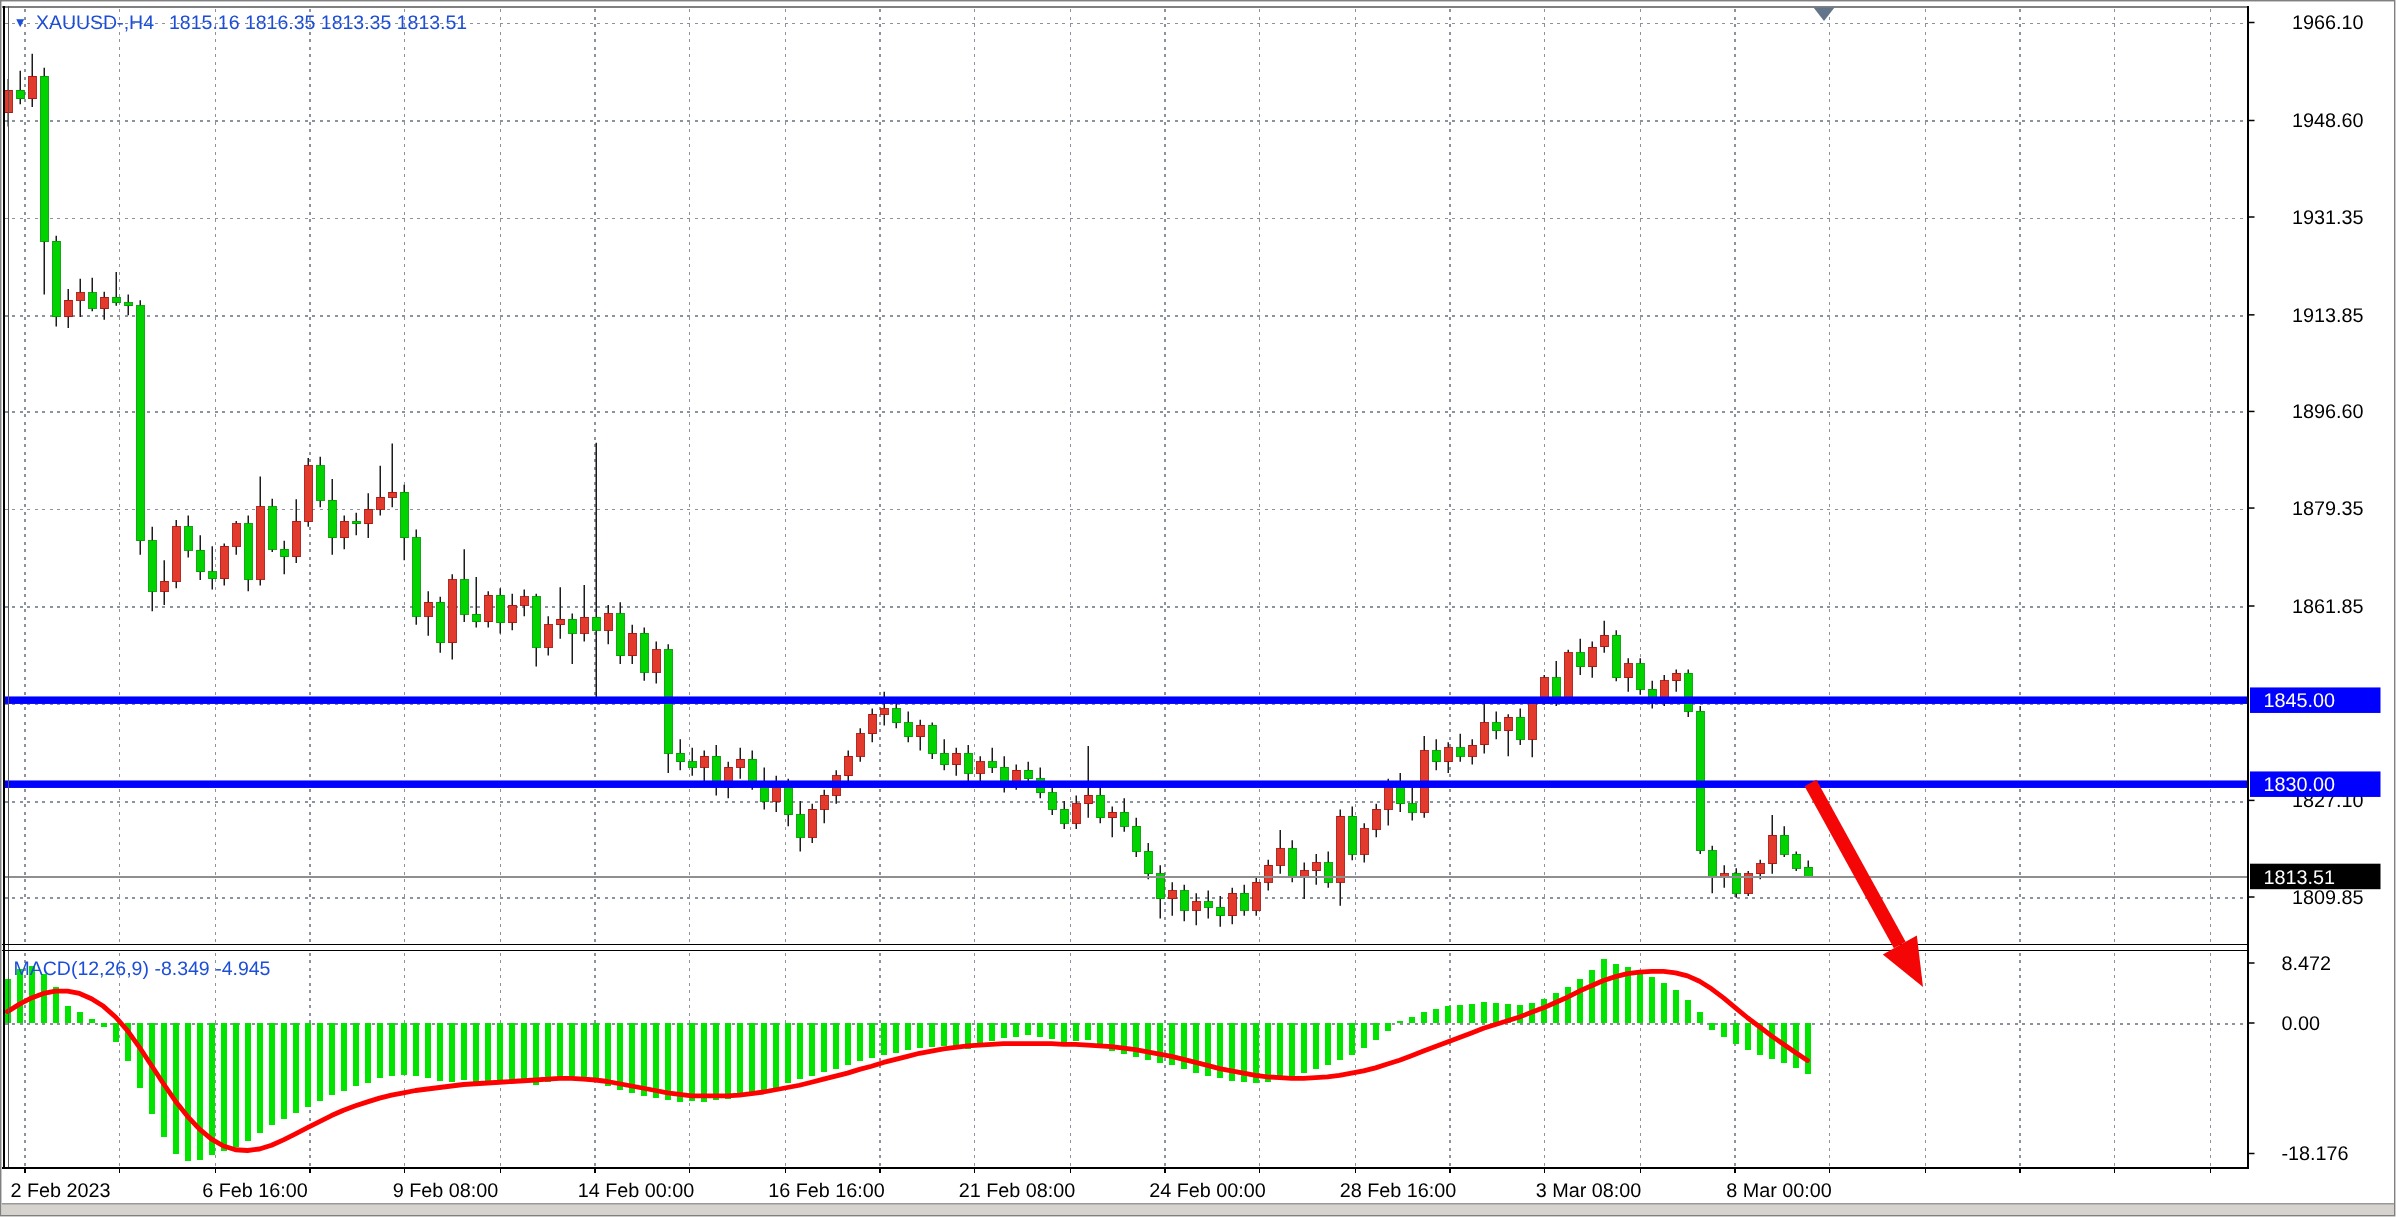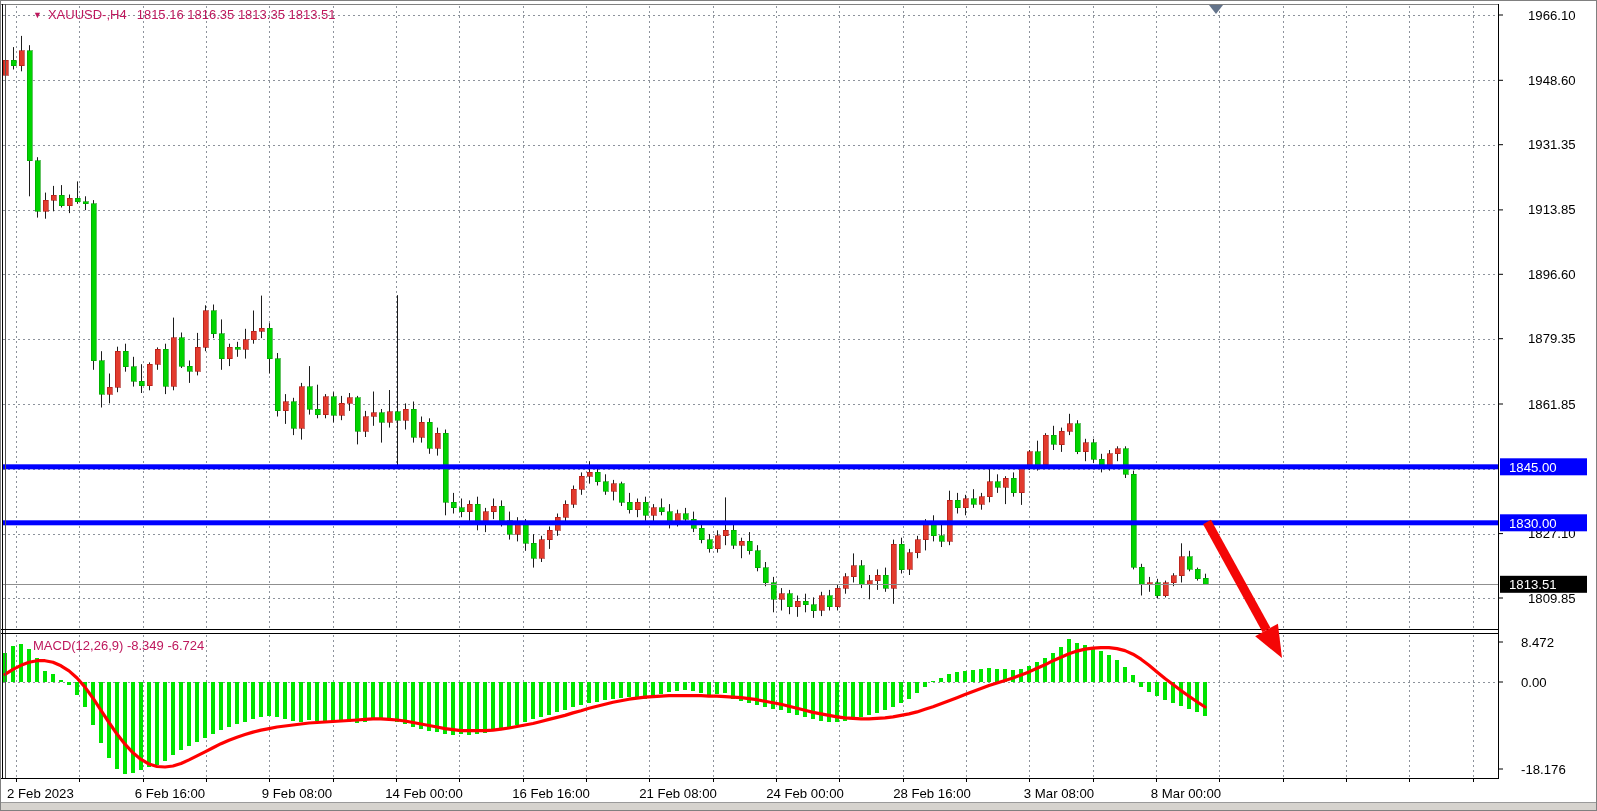--- a/index.html
+++ b/index.html
@@ -2,21 +2,21 @@
 <html><head>
 <meta charset="utf-8">
 <style>
   html,body{margin:0;padding:0;background:#d6d3ce;}
   .win{
     position:relative;width:1597px;height:811px;background:#ffffff;
     font-family:"Liberation Sans",sans-serif;overflow:hidden;
     border:1px solid #808080;box-sizing:border-box;
   }
   svg{position:absolute;left:0;top:0;}
-  .overlay{position:absolute;color:#be185d;font-size:13px;white-space:pre;margin-left:24px;}
+  .overlay{position:absolute;color:#1d4ed8;font-size:13px;white-space:pre;}
   .title-row{left:8px;top:6px;}
   .title-row .tri{font-size:9px;vertical-align:1px;margin-right:6px;}
   .title-row .ohlc{margin-left:10px;}
   .macd-row{left:8px;top:637px;}
   .bottom-strip{
     position:absolute;left:0;bottom:0;width:100%;height:7px;
     background:#d6d3ce;border-top:1px solid #9a9a9a;
   }
 </style>
 </head>
@@ -626,16 +626,16 @@
       </g>
       <polygon points="1208,4 1222,4 1215,13" fill="#64748b"></polygon>
       <g>
         <line x1="1206" y1="521" x2="1265.5" y2="629.0" stroke="#f40606" stroke-width="9"></line>
         <polygon points="1281,657 1276.9,622.7 1254.2,635.3" fill="#f40606"></polygon>
       </g>
     </svg>
 
   <div class="overlay title-row"><span class="tri">▼</span><span>XAUUSD-,H4</span><span class="ohlc">1815.16 1816.35 1813.35 1813.51</span></div>
 
-  <div class="overlay macd-row"><span>MACD(12,26,9)</span> <span>-8.349</span> <span>-6.724</span></div>
+  <div class="overlay macd-row"><span>MACD(12,26,9)</span> <span>-8.349</span> <span>-4.945</span></div>
 
   <div class="bottom-strip"></div>
 </div>
 
 </body></html>

